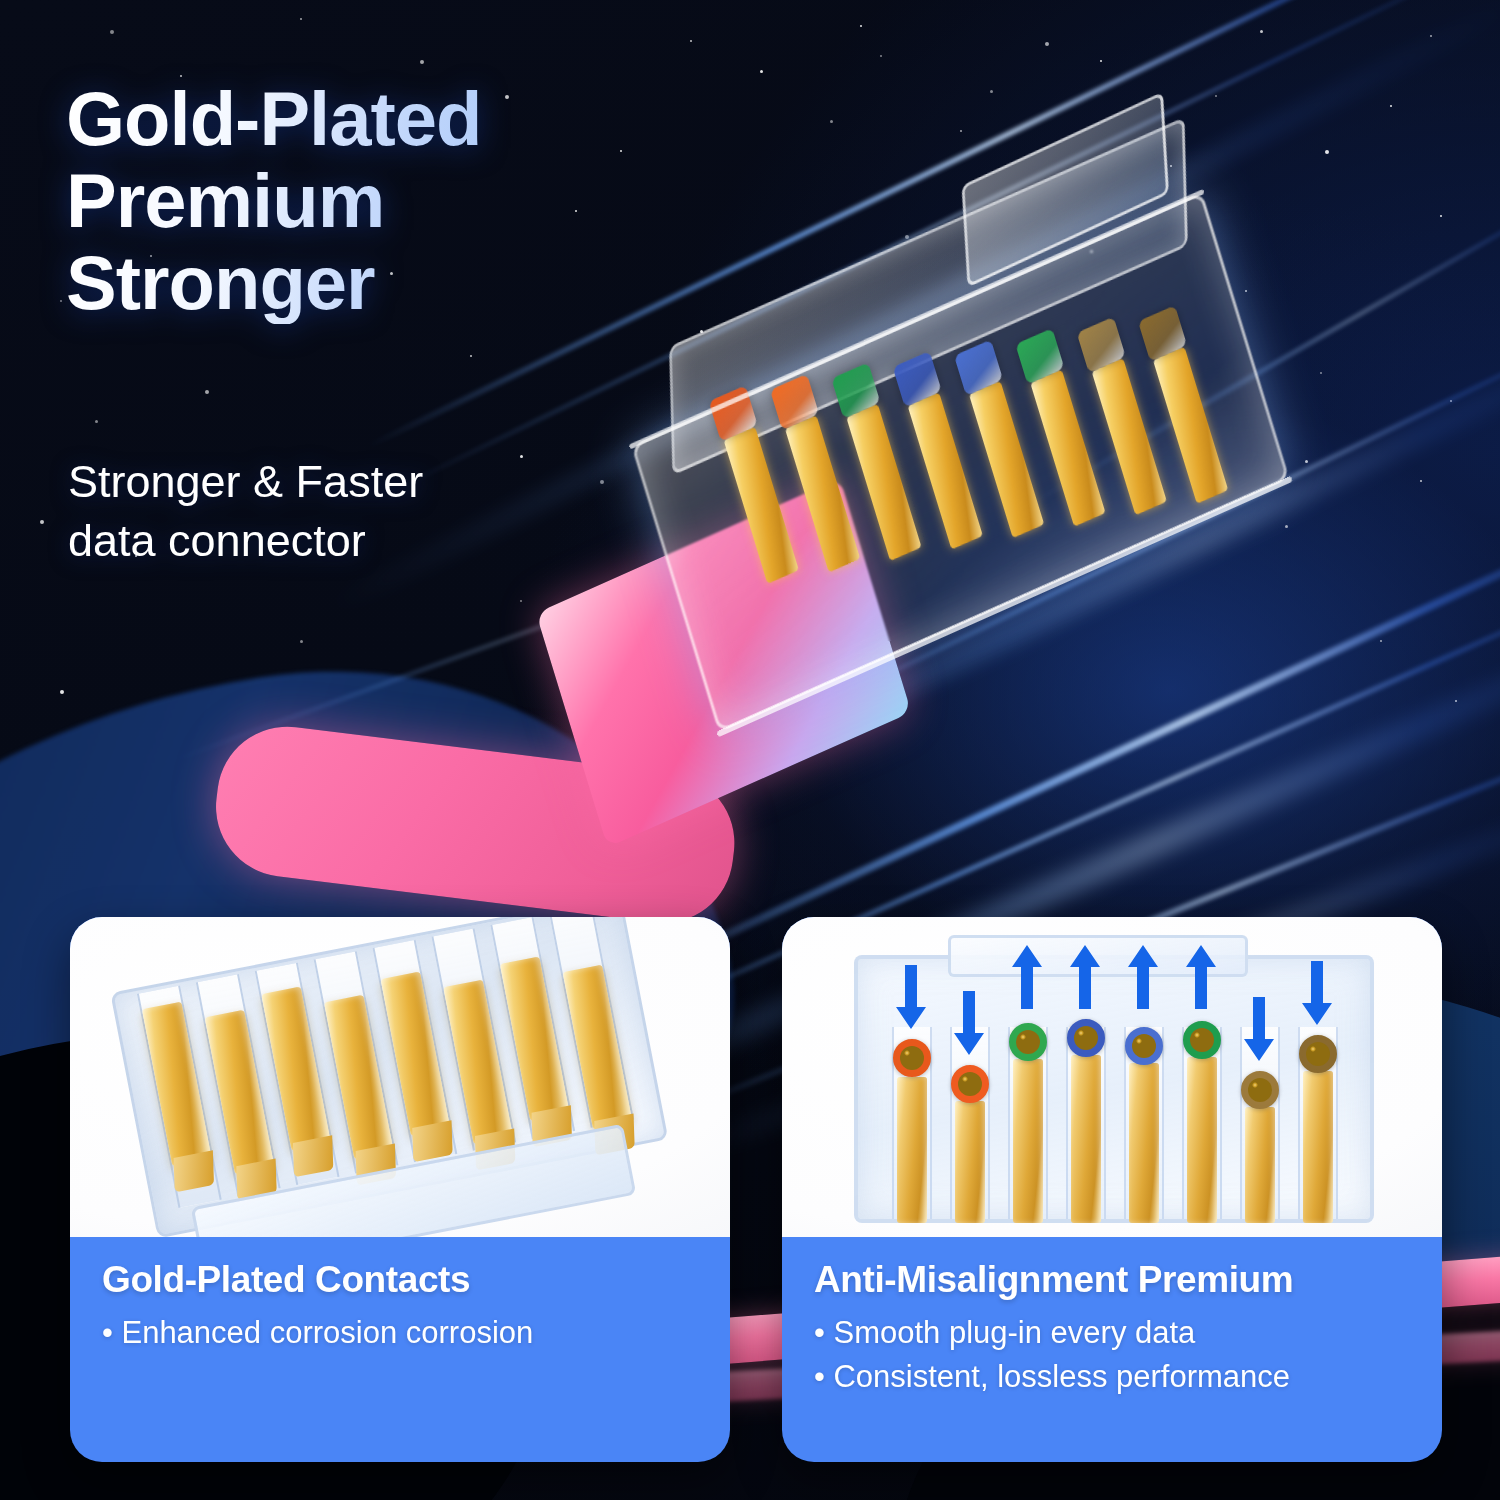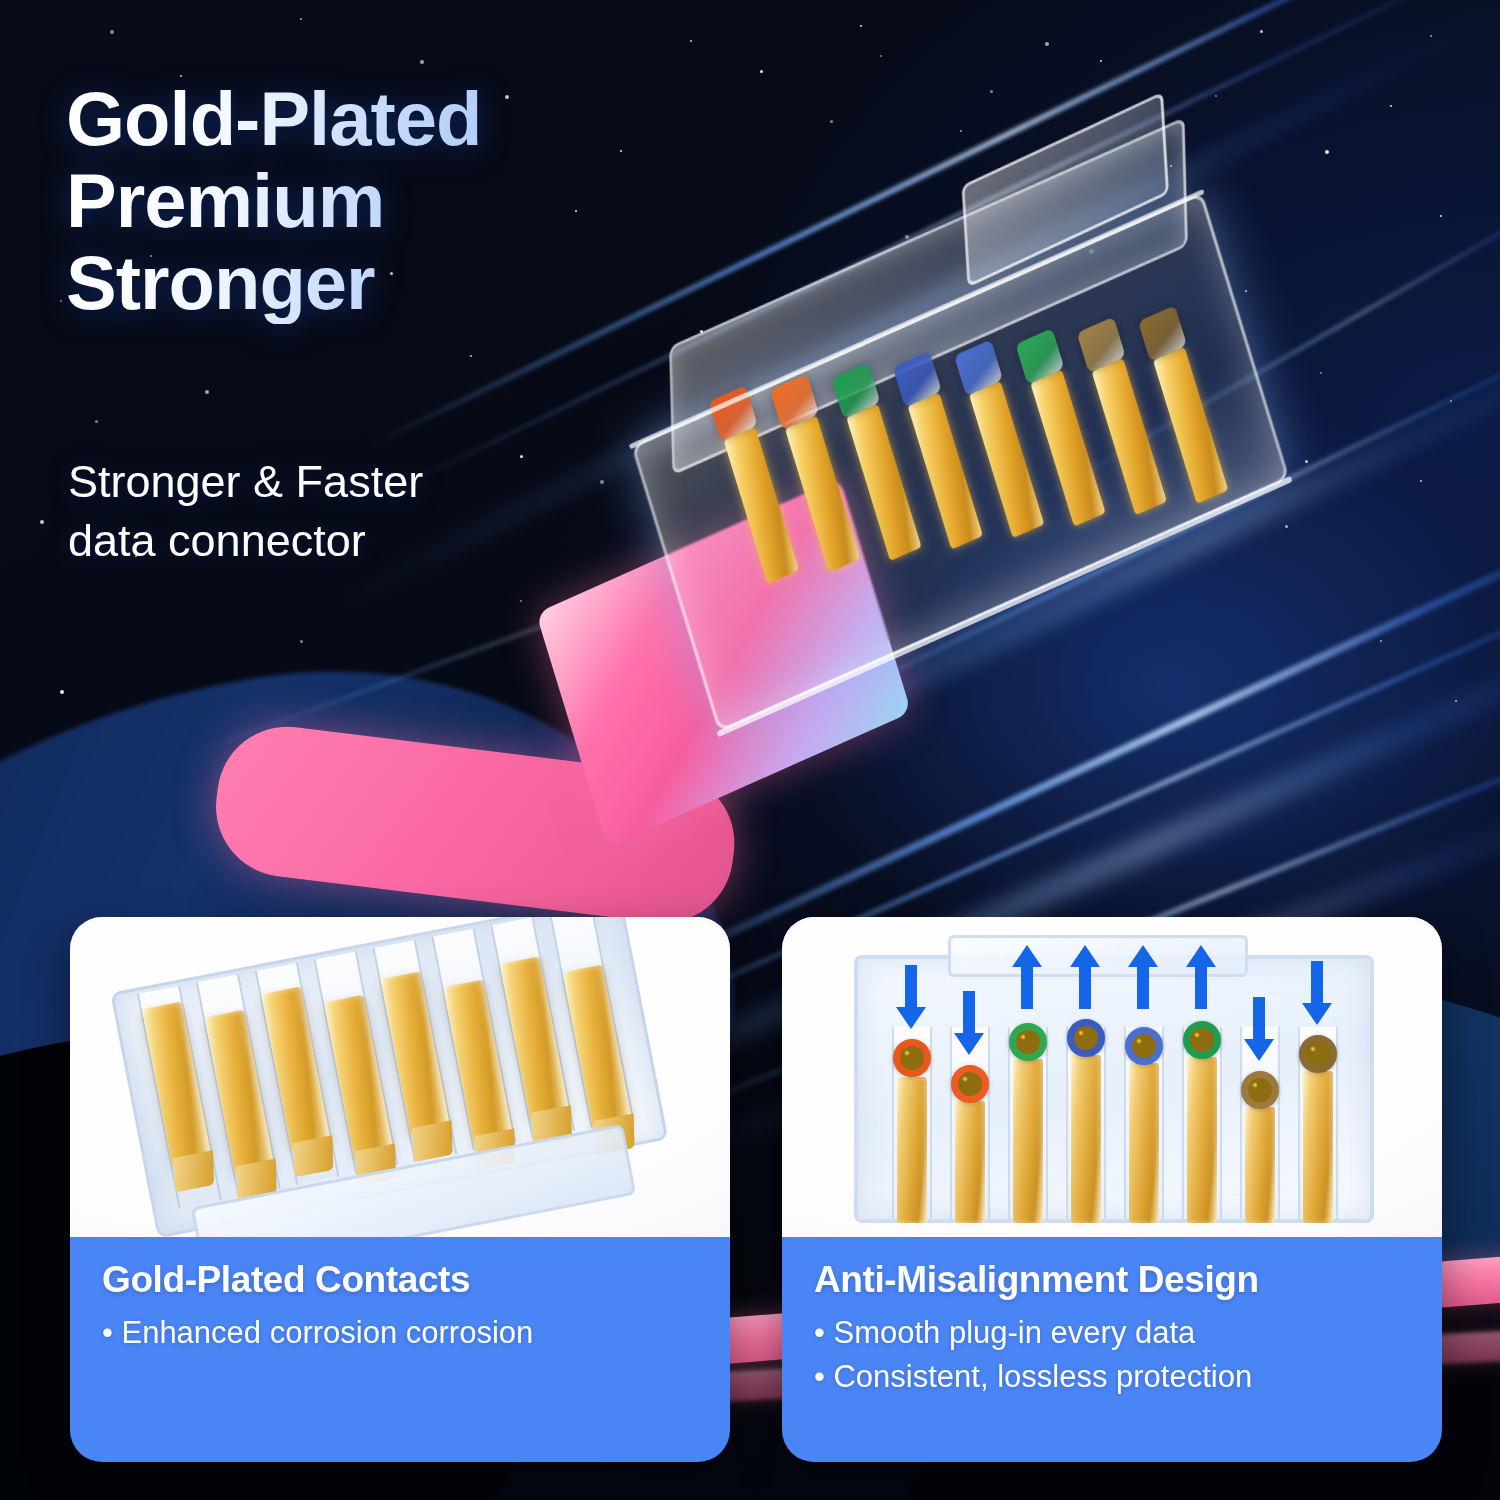--- a/index.html
+++ b/index.html
@@ -496,19 +496,19 @@
             </div>
             <div class="arrow" style="left: 472px; top: 30px;">
               <svg viewBox="0 0 30 64">
                 <path d="M15 64 L30 42 L21 42 L21 0 L9 0 L9 42 L0 42 Z" fill="#1565e8"></path>
               </svg>
             </div>
           </div>
       </div>
     </div>
     <div class="card-text">
-      <div class="card-title">Anti-Misalignment Design</div>
+      <div class="card-title">Anti-Misalignment Premium</div>
       <div class="bullet">• Smooth plug-in every data</div>
-      <div class="bullet">• Consistent, lossless protection</div>
+      <div class="bullet">• Consistent, lossless performance</div>
     </div>
   </div>
 
 </div>
 
 </body></html>

